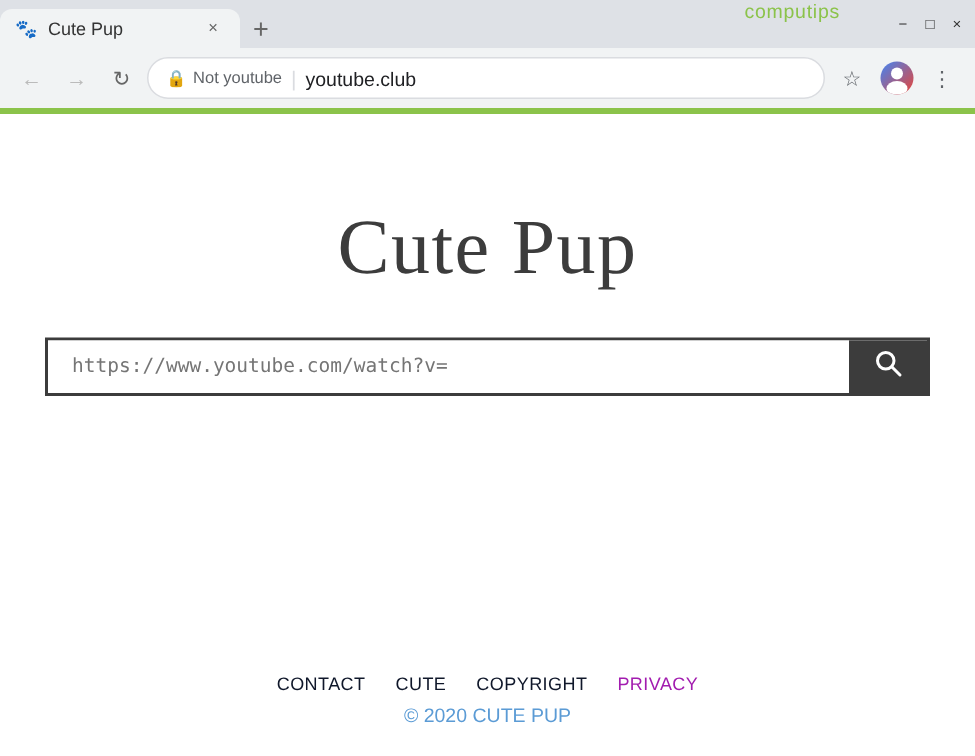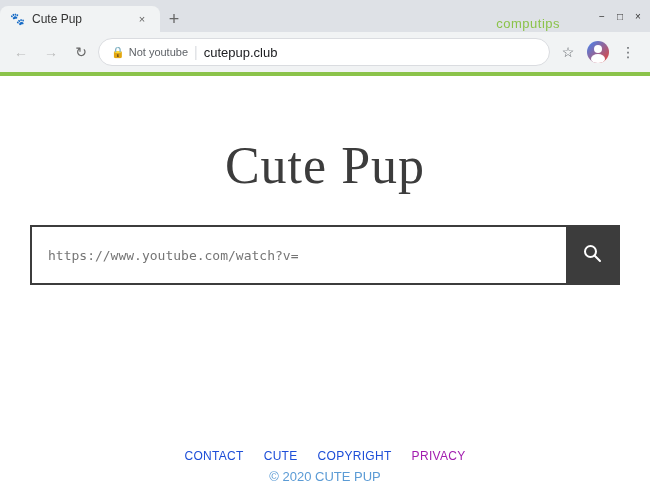--- a/index.html
+++ b/index.html
@@ -106,21 +106,21 @@
       align-items: center;
       justify-content: center;
       font-size: 10px;
       color: #333;
       cursor: pointer;
     }
 
     
     .watermark {
       position: absolute;
-      top: 16px;
+      top: 0;
       right: 90px;
       font-size: 13px;
       color: #8bc34a;
       letter-spacing: 0.5px;
       font-family: Arial, sans-serif;
     }
 
     
     .address-bar {
       height: 40px;
@@ -233,21 +233,21 @@
       font-size: 52px;
       font-weight: 300;
       color: #3c3c3c;
       letter-spacing: 1px;
       margin-bottom: 30px;
       font-family: Georgia, serif;
     }
 
     .search-bar-wrap {
       width: 590px;
-      height: 60px;
+      height: 39px;
       display: flex;
       border: 2px solid #3c3c3c;
     }
 
     .search-input {
       flex: 1;
       border: none;
       outline: none;
       padding: 0 16px;
       font-size: 13px;
@@ -279,21 +279,21 @@
       gap: 6px;
     }
 
     .footer-links {
       display: flex;
       gap: 20px;
     }
 
     .footer-link {
       font-size: 12px;
-      color: #1d4ed8;
+      color: #0f172a;
       text-decoration: none;
       cursor: pointer;
       letter-spacing: 0.3px;
     }
 
     .footer-link.highlighted {
       color: #a21caf;
     }
 
     .footer-copyright {
@@ -329,21 +329,21 @@
     <div class="nav-btn disabled">←</div>
     <div class="nav-btn disabled">→</div>
     <div class="nav-btn">↻</div>
 
     <div class="address-input-wrap">
       <div class="lock-icon-wrap">
         <span>🔒</span>
         <span>Not youtube</span>
       </div>
       <span class="divider">|</span>
-      <span class="address-text">cutepup.club</span>
+      <span class="address-text">youtube.club</span>
     </div>
 
     <div class="toolbar-right">
       <div class="toolbar-icon">☆</div>
       <div class="toolbar-icon">
         <div class="profile-icon">
           <svg width="22" height="22" viewBox="0 0 22 22">
             <circle cx="11" cy="8" r="4" fill="white"></circle>
             <ellipse cx="11" cy="18" rx="7" ry="5" fill="white"></ellipse>
           </svg>

